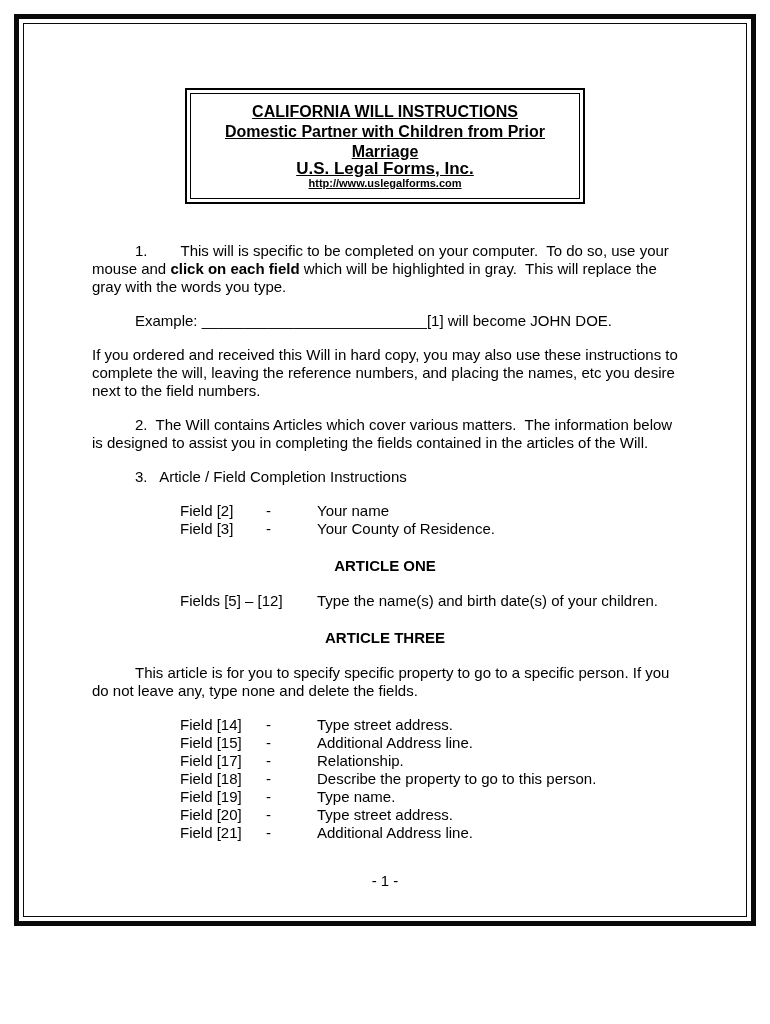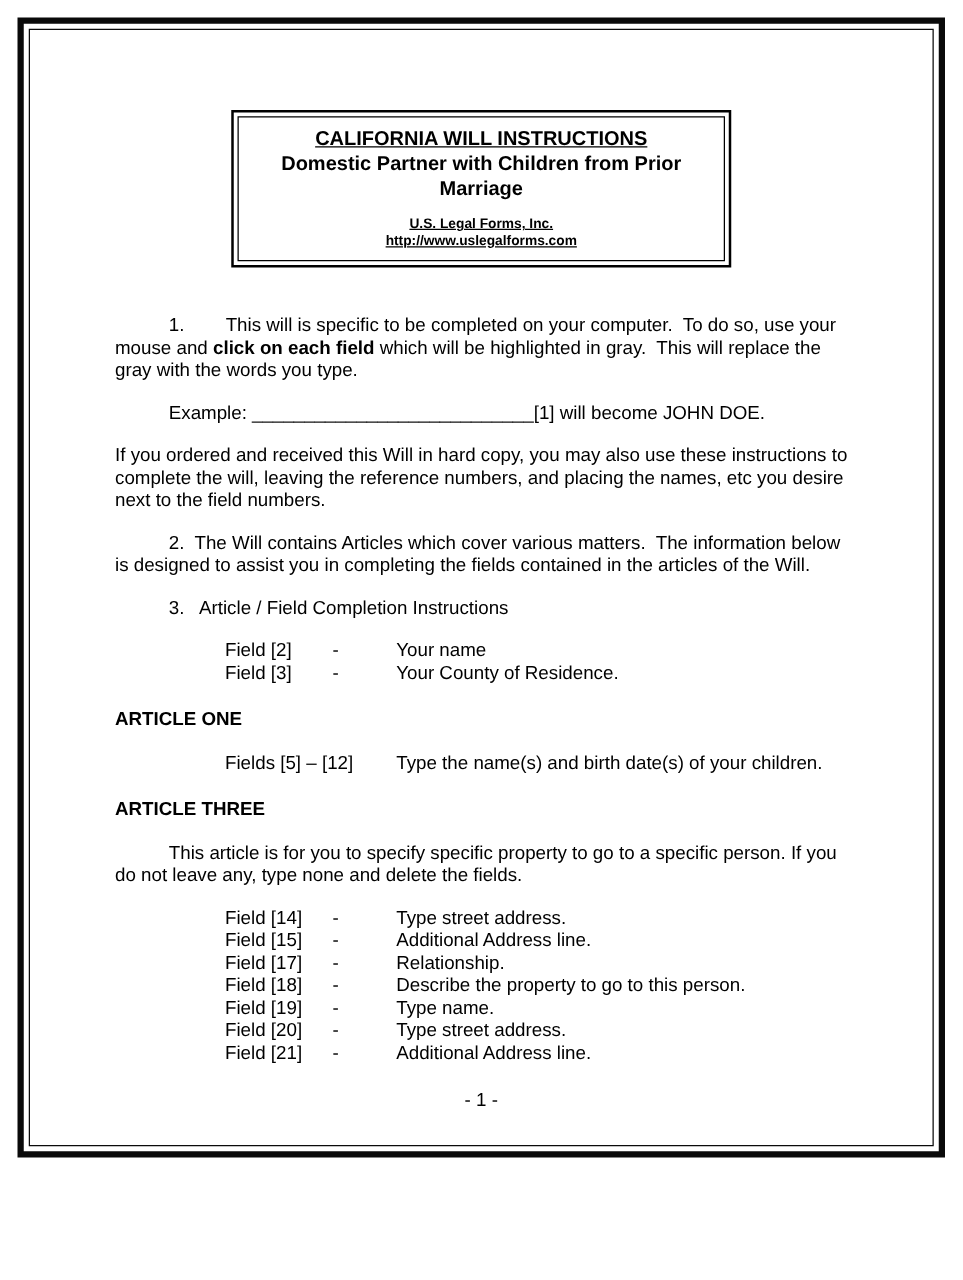--- a/index.html
+++ b/index.html
@@ -44,25 +44,26 @@
     padding: 7px 12px 8px 12px;
     text-align: center;
   }
   .doc-title {
     font-size: 16px; font-weight: bold;
     text-decoration: underline;
     line-height: 21px;
   }
   .doc-subtitle {
     font-size: 16px; font-weight: bold;
+    text-decoration: underline;
     line-height: 20px;
   }
   .doc-company {
-    margin-top: 10px;
-    font-size: 11px; font-weight: bold;
+    margin-top: 0;
+    font-size: 17px; font-weight: bold;
     text-decoration: underline;
     line-height: 14px;
     text-align: center;
   }
   .doc-url {
     font-size: 11px; font-weight: bold;
     text-decoration: underline;
     line-height: 14px;
   }
   
@@ -78,20 +79,21 @@
   .frow {
     margin-left: 88px;
     line-height: 18px;
     white-space: nowrap;
   }
   .flabel { display: inline-block; width: 86px; }
   .flabel.wide { width: 137px; }
   .fdash { display: inline-block; width: 51px; }
   .fgroup { margin-bottom: 16px; }
   .article-heading {
+    text-align: center;
     font-weight: bold;
     margin: 19px 0 17px 0;
   }
   
   .page-number {
     position: absolute;
     left: 0; right: 0; bottom: 26px;
     text-align: center;
     font-size: 15px;
   }

